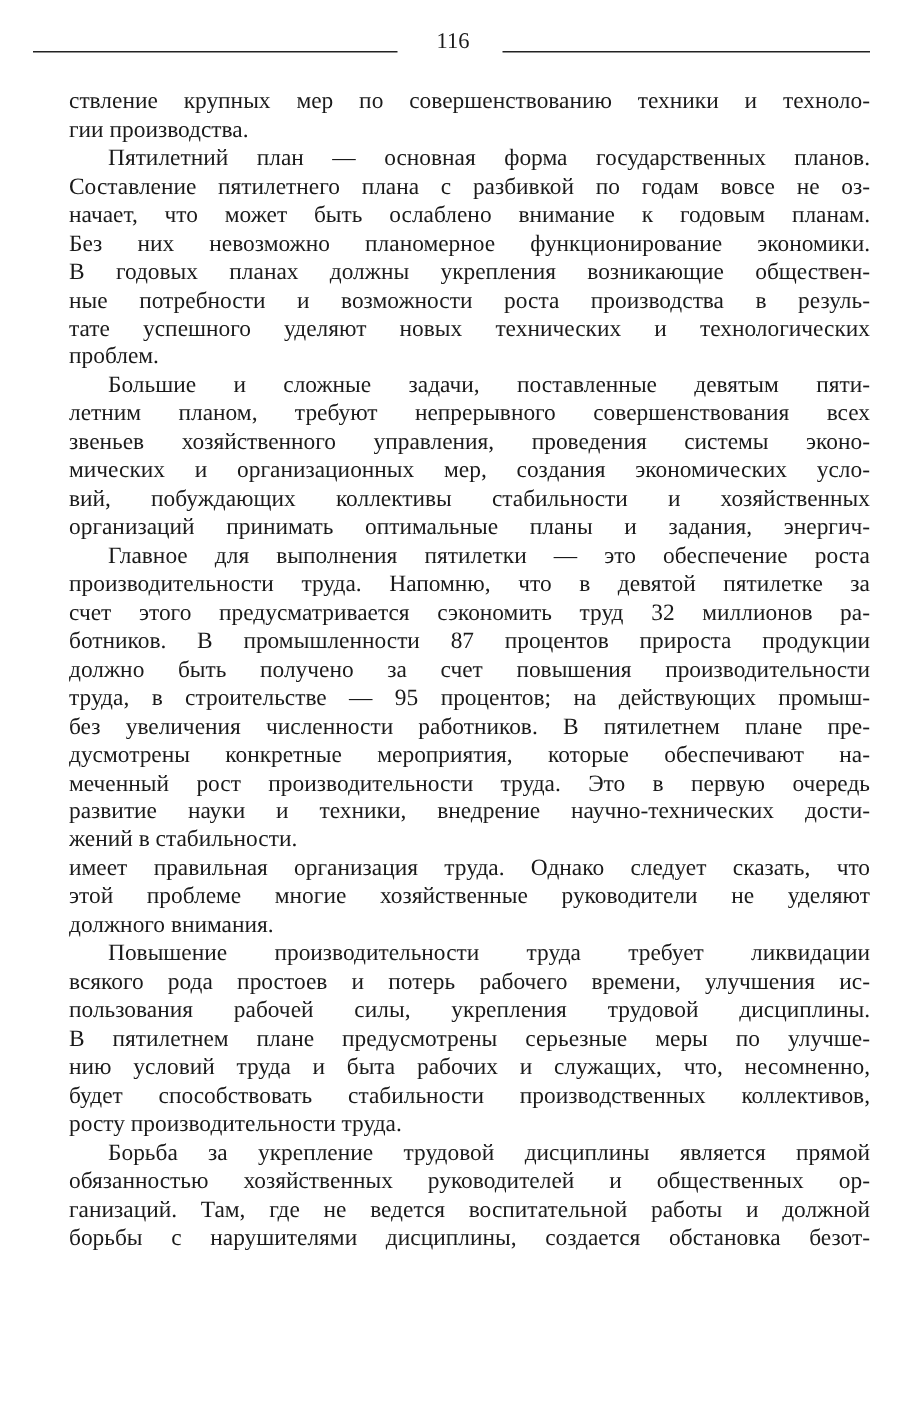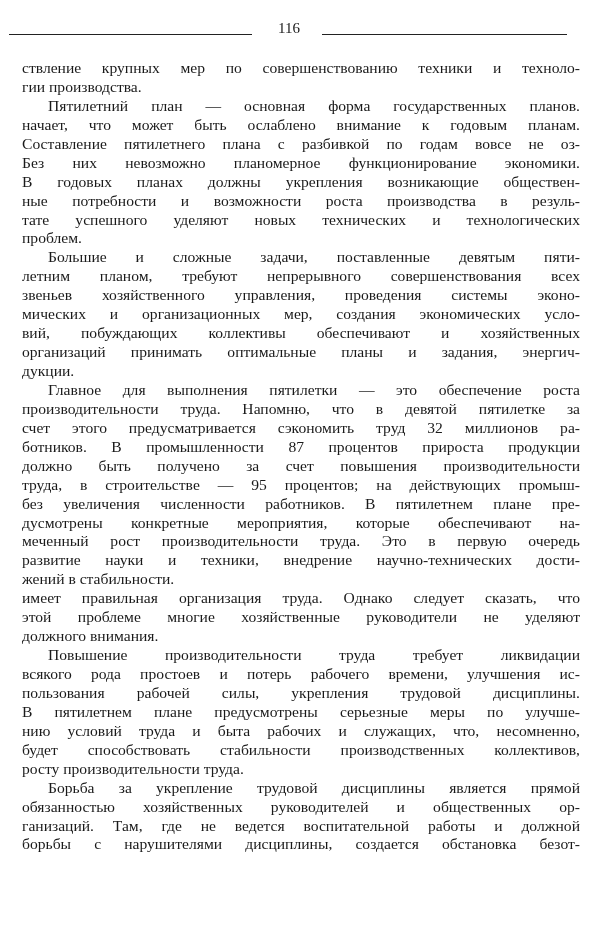--- a/index.html
+++ b/index.html
@@ -1,60 +1,59 @@
 <!DOCTYPE html>
 <html><head>
 <meta charset="utf-8">
 <style>
   html, body { margin: 0; padding: 0; }
   body {
     width: 600px; height: 949px; background: #ffffff; overflow: hidden;
     position: relative; color: #1a1a1a;
     font-family: "Liberation Serif", "DejaVu Serif", serif;
   }
-  .header { position: absolute; top: 20px; left: 9px; width: 558px; height: 24px; }
+  .header { position: absolute; top: 20px; left: 22px; width: 558px; height: 24px; }
   .rule { position: absolute; top: 14px; height: 1px; background: #222; }
   .rule.left { left: 0; width: 243px; }
   .rule.right { left: 313px; width: 245px; }
   .pagenum { position: absolute; left: 255px; width: 50px; top: 0; text-align: center; font-size: 15px; }
   .body { position: absolute; top: 59px; left: 22px; width: 558px; }
   .line {
     height: 18.95px; line-height: 18.95px; font-size: 15.6px; white-space: nowrap;
-    text-align: justify; text-align-last: justify; overflow: hidden;
+    text-align: justify; text-align-last: justify; overflow: hidden; margin-left: 24px;
   }
   .line.last { text-align-last: left; }
   .line.indent { padding-left: 26px; }
 </style>
 </head>
 <body>
 
 <div class="header">
   <div class="rule left"></div>
   <div class="pagenum">116</div>
   <div class="rule right"></div>
 </div>
 
 <div class="body" id="body">
     <div class="line">ствление крупных мер по совершенствованию техники и техноло-</div>
     <div class="line last">гии производства.</div>
     <div class="line indent">Пятилетний план — основная форма государственных планов.</div>
+    <div class="line">Составление пятилетнего плана с разбивкой по годам вовсе не оз-</div>
     <div class="line">начает, что может быть ослаблено внимание к годовым планам.</div>
-    <div class="line">Составление пятилетнего плана с разбивкой по годам вовсе не оз-</div>
     <div class="line">Без них невозможно планомерное функционирование экономики.</div>
     <div class="line">В годовых планах должны укрепления возникающие обществен-</div>
     <div class="line">ные потребности и возможности роста производства в резуль-</div>
     <div class="line">тате успешного уделяют новых технических и технологических</div>
     <div class="line last">проблем.</div>
     <div class="line indent">Большие и сложные задачи, поставленные девятым пяти-</div>
     <div class="line">летним планом, требуют непрерывного совершенствования всех</div>
     <div class="line">звеньев хозяйственного управления, проведения системы эконо-</div>
     <div class="line">мических и организационных мер, создания экономических усло-</div>
-    <div class="line">вий, побуждающих коллективы обеспечивают и хозяйственных</div>
+    <div class="line">вий, побуждающих коллективы стабильности и хозяйственных</div>
     <div class="line">организаций принимать оптимальные планы и задания, энергич-</div>
-    <div class="line last">дукции.</div>
     <div class="line indent">Главное для выполнения пятилетки — это обеспечение роста</div>
     <div class="line">производительности труда. Напомню, что в девятой пятилетке за</div>
     <div class="line">счет этого предусматривается сэкономить труд 32 миллионов ра-</div>
     <div class="line">ботников. В промышленности 87 процентов прироста продукции</div>
     <div class="line">должно быть получено за счет повышения производительности</div>
     <div class="line">труда, в строительстве — 95 процентов; на действующих промыш-</div>
     <div class="line">без увеличения численности работников. В пятилетнем плане пре-</div>
     <div class="line">дусмотрены конкретные мероприятия, которые обеспечивают на-</div>
     <div class="line">меченный рост производительности труда. Это в первую очередь</div>
     <div class="line">развитие науки и техники, внедрение научно-технических дости-</div>

